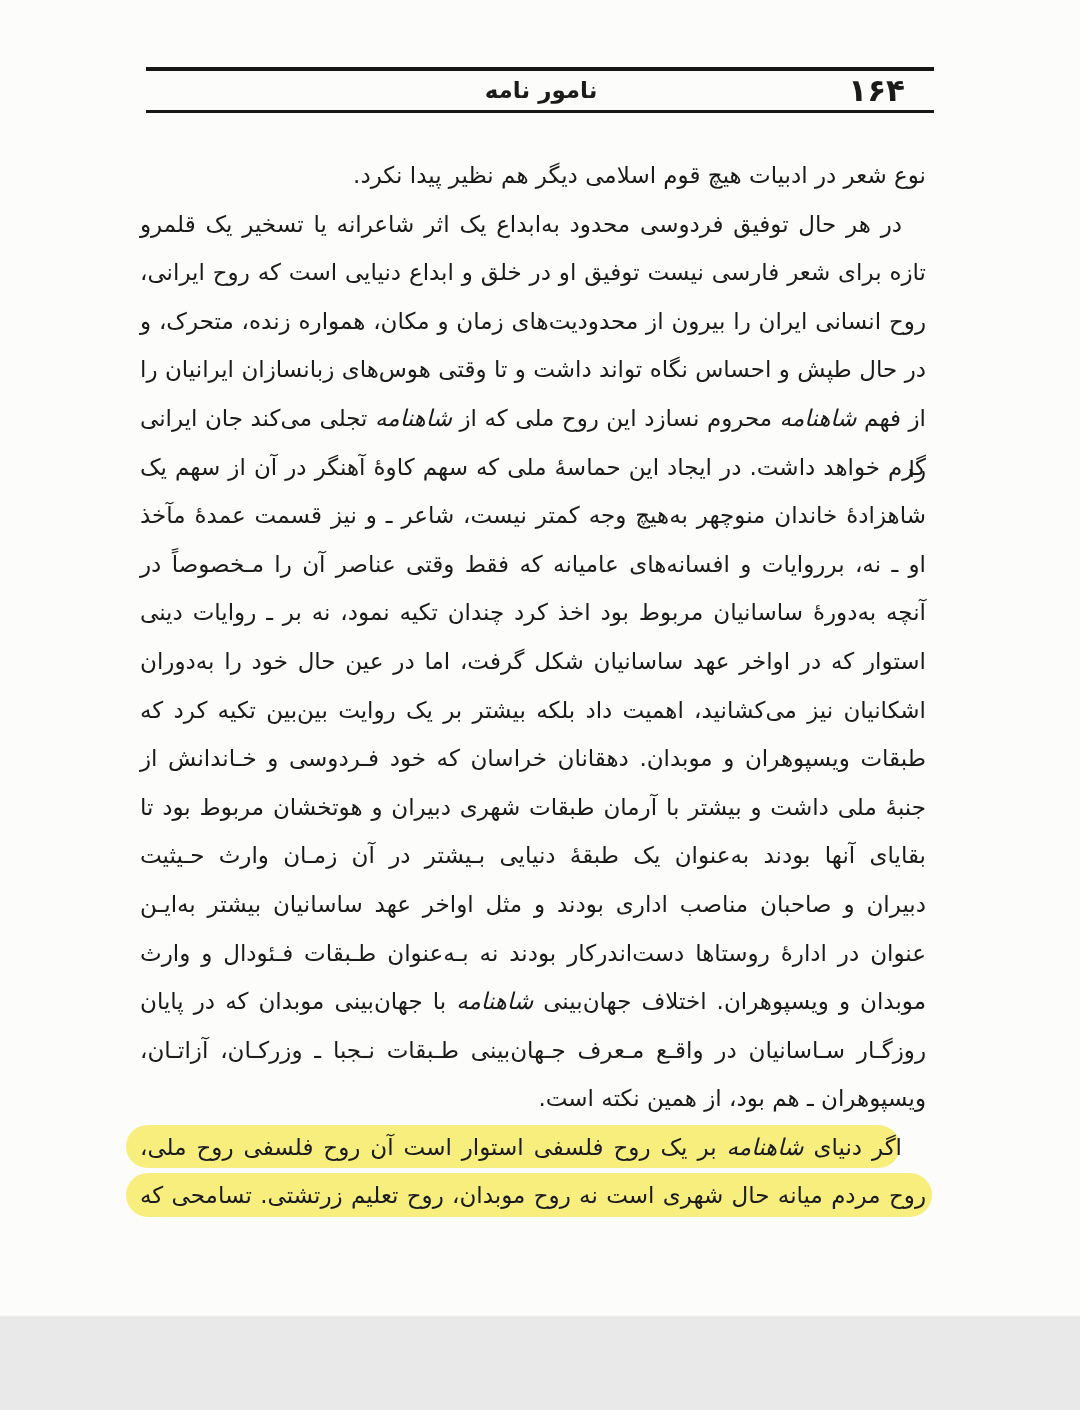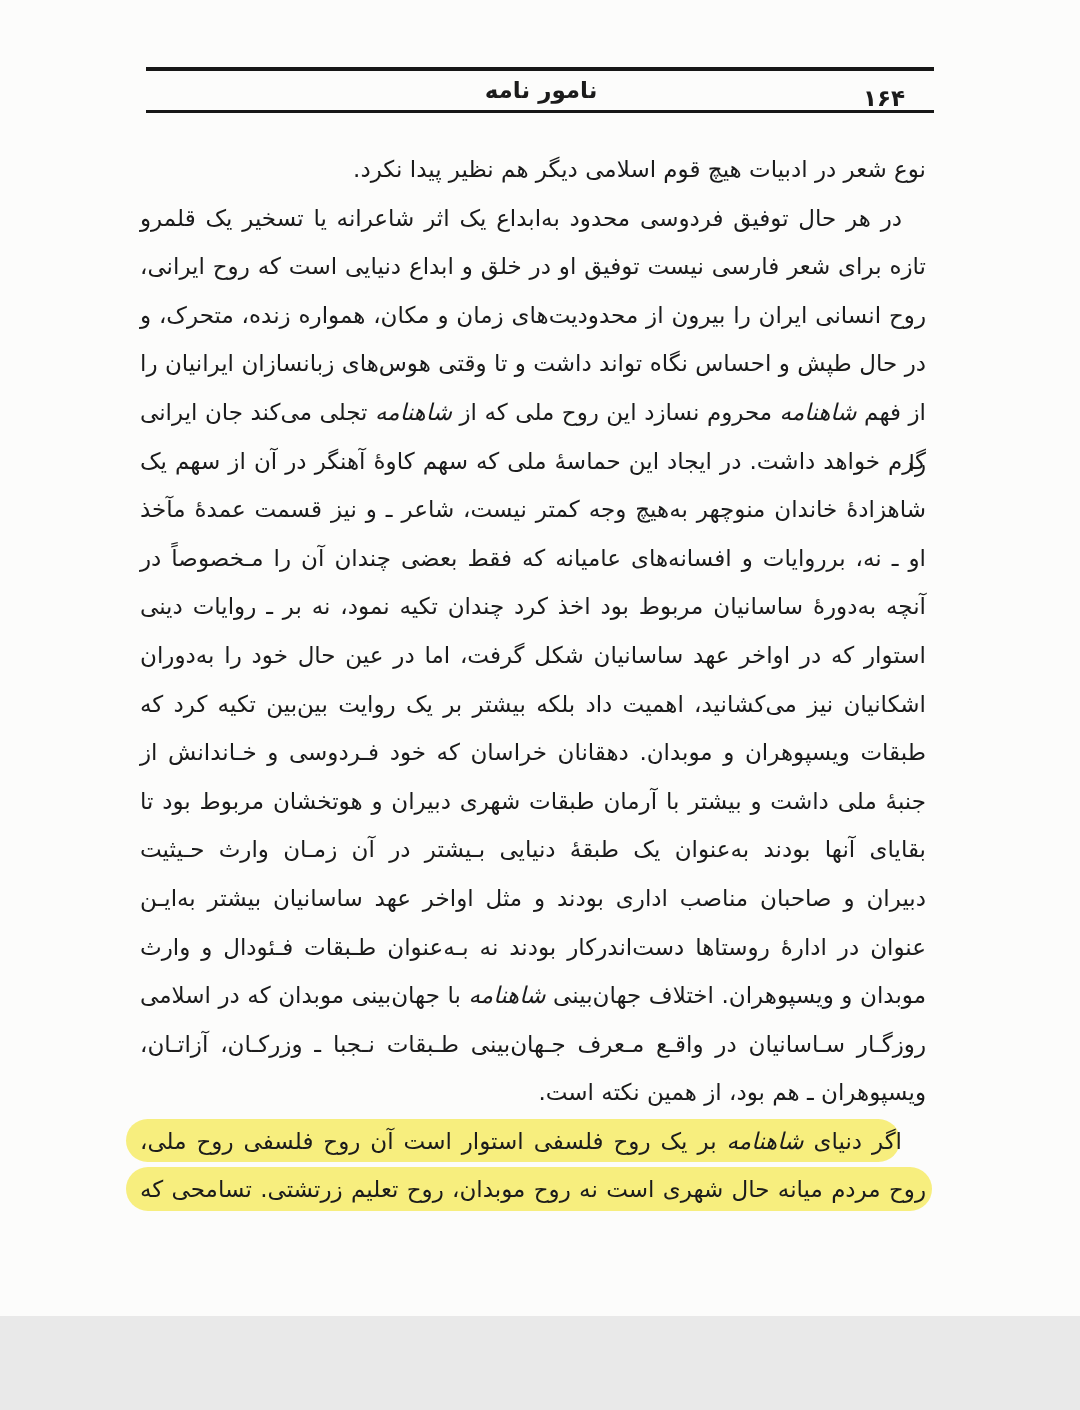--- a/index.html
+++ b/index.html
@@ -30,25 +30,25 @@
   .rule-bottom{top:110px;height:3px;}
   .header-title{
     position:absolute;left:148px;top:74px;width:786px;
     text-align:center;
     font-weight:bold;
     font-size:23px;line-height:32px;
   }
   .page-number{
     position:absolute;right:175px;top:74px;
     font-weight:bold;
-    font-size:23px;line-height:32px;margin-top:8px;
+    font-size:31px;line-height:32px;
   }
   
   .body-text{
-    position:absolute;left:140px;top:145px;width:786px;
+    position:absolute;left:140px;top:151px;width:786px;
     direction:rtl;
   }
   .line{
     position:relative;z-index:0;
     height:48.6px;line-height:48.6px;
     font-size:23px;
     text-align:right;
     letter-spacing:0;
   }
   .line.just{
@@ -84,29 +84,29 @@
   <div class="rule rule-bottom"></div>
   <div class="body-text">
       <div class="line"><span>نوع شعر در ادبیات هیچ قوم اسلامی دیگر هم نظیر پیدا نکرد.</span></div>
       <div class="line just indent"><span>در هر حال توفیق فردوسی محدود به‌ابداع یک اثر شاعرانه یا تسخیر یک قلمرو</span></div>
       <div class="line just"><span>تازه برای شعر فارسی نیست توفیق او در خلق و ابداع دنیایی است که روح ایرانی،</span></div>
       <div class="line just"><span>روح انسانی ایران را بیرون از محدودیت‌های زمان و مکان، همواره زنده، متحرک، و</span></div>
       <div class="line just"><span>در حال طپش و احساس نگاه تواند داشت و تا وقتی هوس‌های زبانسازان ایرانیان را</span></div>
       <div class="line just"><span>از فهم </span><span class="it">شاهنامه</span><span> محروم نسازد این روح ملی که از </span><span class="it">شاهنامه</span><span> تجلی می‌کند جان ایرانی را</span></div>
       <div class="line just"><span>گرم خواهد داشت. در ایجاد این حماسهٔ ملی که سهم کاوهٔ آهنگر در آن از سهم یک</span></div>
       <div class="line just"><span>شاهزادهٔ خاندان منوچهر به‌هیچ وجه کمتر نیست، شاعر ـ و نیز قسمت عمدهٔ مآخذ</span></div>
-      <div class="line just"><span>او ـ نه، برروایات و افسانه‌های عامیانه که فقط بعضی چندان آن را مـخصوصاً در</span></div>
+      <div class="line just"><span>او ـ نه، برروایات و افسانه‌های عامیانه که فقط وقتی عناصر آن را مـخصوصاً در</span></div>
       <div class="line just"><span>آنچه به‌دورهٔ ساسانیان مربوط بود اخذ کرد چندان تکیه نمود، نه بر ـ روایات دینی</span></div>
       <div class="line just"><span>استوار که در اواخر عهد ساسانیان شکل گرفت، اما در عین حال خود را به‌دوران</span></div>
       <div class="line just"><span>اشکانیان نیز می‌کشانید، اهمیت داد بلکه بیشتر بر یک روایت بین‌بین تکیه کرد که</span></div>
       <div class="line just"><span>طبقات ویسپوهران و موبدان. دهقانان خراسان که خود فـردوسی و خـاندانش از</span></div>
       <div class="line just"><span>جنبهٔ ملی داشت و بیشتر با آرمان طبقات شهری دبیران و هوتخشان مربوط بود تا</span></div>
       <div class="line just"><span>بقایای آنها بودند به‌عنوان یک طبقهٔ دنیایی بـیشتر در آن زمـان وارث حـیثیت</span></div>
       <div class="line just"><span>دبیران و صاحبان مناصب اداری بودند و مثل اواخر عهد ساسانیان بیشتر به‌ایـن</span></div>
       <div class="line just"><span>عنوان در ادارهٔ روستاها دست‌اندرکار بودند نه بـه‌عنوان طـبقات فـئودال و وارث</span></div>
-      <div class="line just"><span>موبدان و ویسپوهران. اختلاف جهان‌بینی </span><span class="it">شاهنامه</span><span> با جهان‌بینی موبدان که در اسلامی</span></div>
+      <div class="line just"><span>موبدان و ویسپوهران. اختلاف جهان‌بینی </span><span class="it">شاهنامه</span><span> با جهان‌بینی موبدان که در پایان</span></div>
       <div class="line just"><span>روزگـار سـاسانیان در واقـع مـعرف جـهان‌بینی طـبقات نـجبا ـ وزرکـان، آزاتـان،</span></div>
       <div class="line"><span>ویسپوهران ـ هم بود، از همین نکته است.</span></div>
       <div class="line just indent hl"><span>اگر دنیای </span><span class="it">شاهنامه</span><span> بر یک روح فلسفی استوار است آن روح فلسفی روح ملی،</span></div>
       <div class="line just hl"><span>روح مردم میانه حال شهری است نه روح موبدان، روح تعلیم زرتشتی. تسامحی که</span></div>
     </div>
   <div class="artifact"></div>
 </div>
 
 </body></html>

